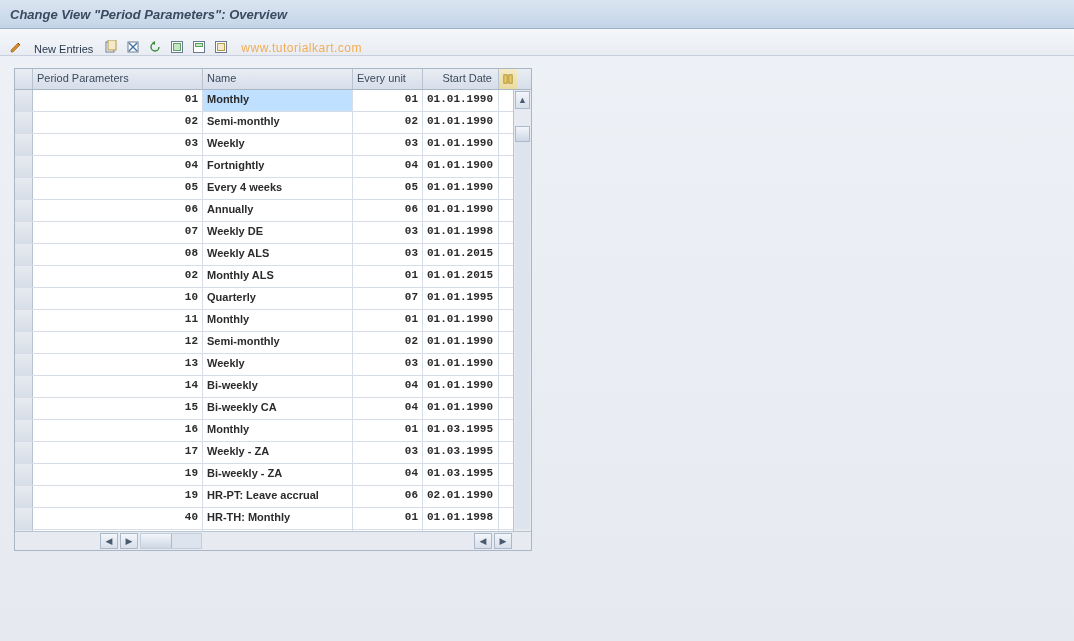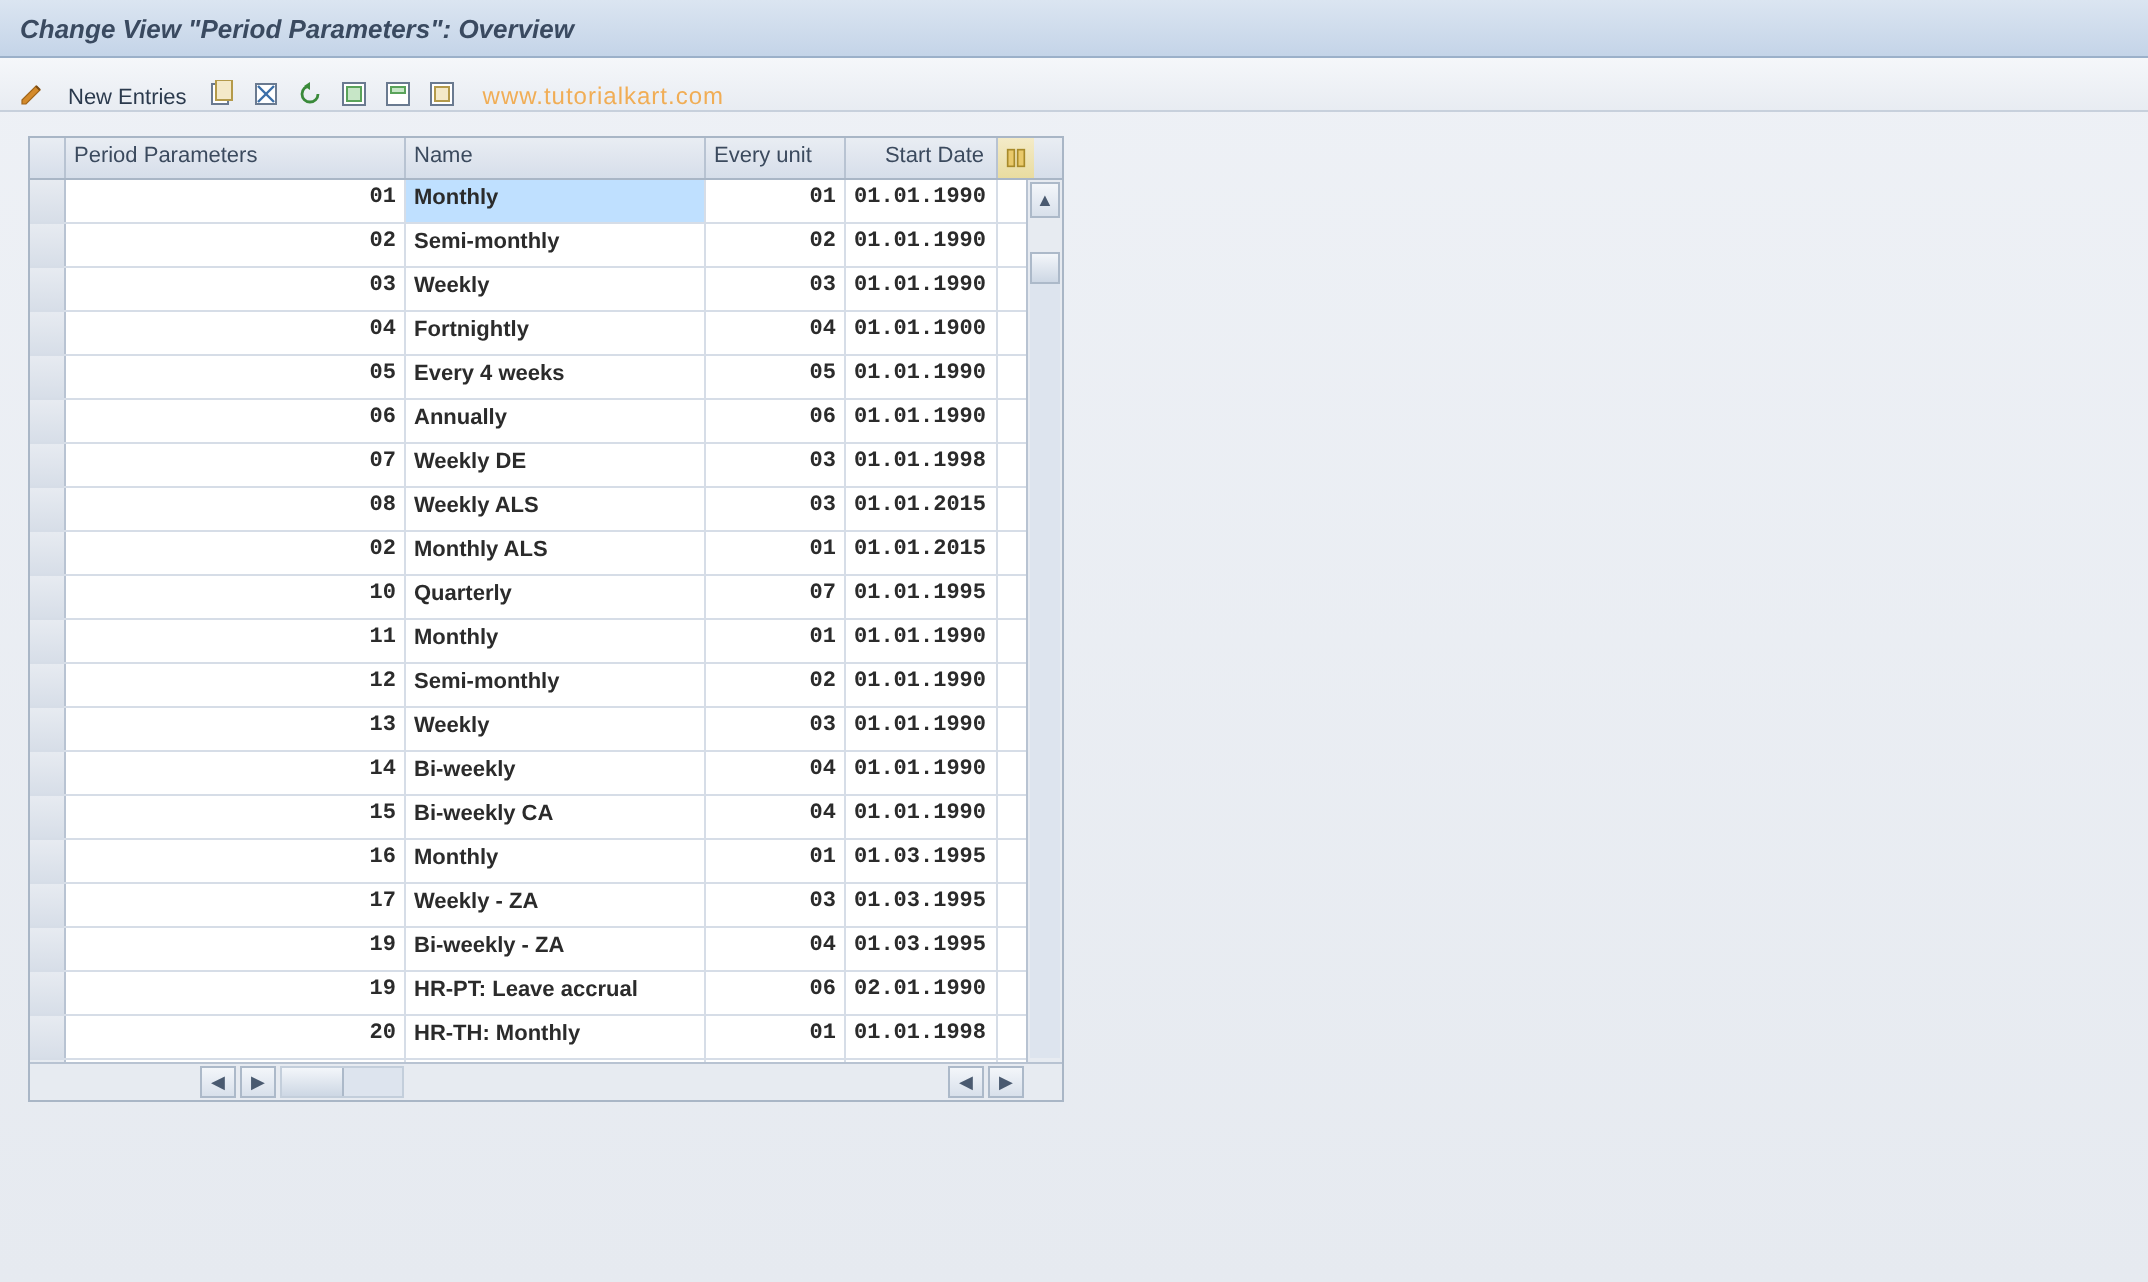--- a/index.html
+++ b/index.html
@@ -252,21 +252,21 @@
             </div>
             <div class="grid-row">
               <div class="cell c-sel"></div>
               <div class="cell c-pp">19</div>
               <div class="cell c-name">HR-PT: Leave accrual</div>
               <div class="cell c-tu">06</div>
               <div class="cell c-sd">02.01.1990</div>
             </div>
             <div class="grid-row">
               <div class="cell c-sel"></div>
-              <div class="cell c-pp">20</div>
+              <div class="cell c-pp">40</div>
               <div class="cell c-name">HR-TH: Monthly</div>
               <div class="cell c-tu">01</div>
               <div class="cell c-sd">01.01.1998</div>
             </div>
             <div class="grid-row">
               <div class="cell c-sel"></div>
               <div class="cell c-pp">21</div>
               <div class="cell c-name">HR-TH: Bi-Weekly</div>
               <div class="cell c-tu">04</div>
               <div class="cell c-sd">01.01.1998</div>

